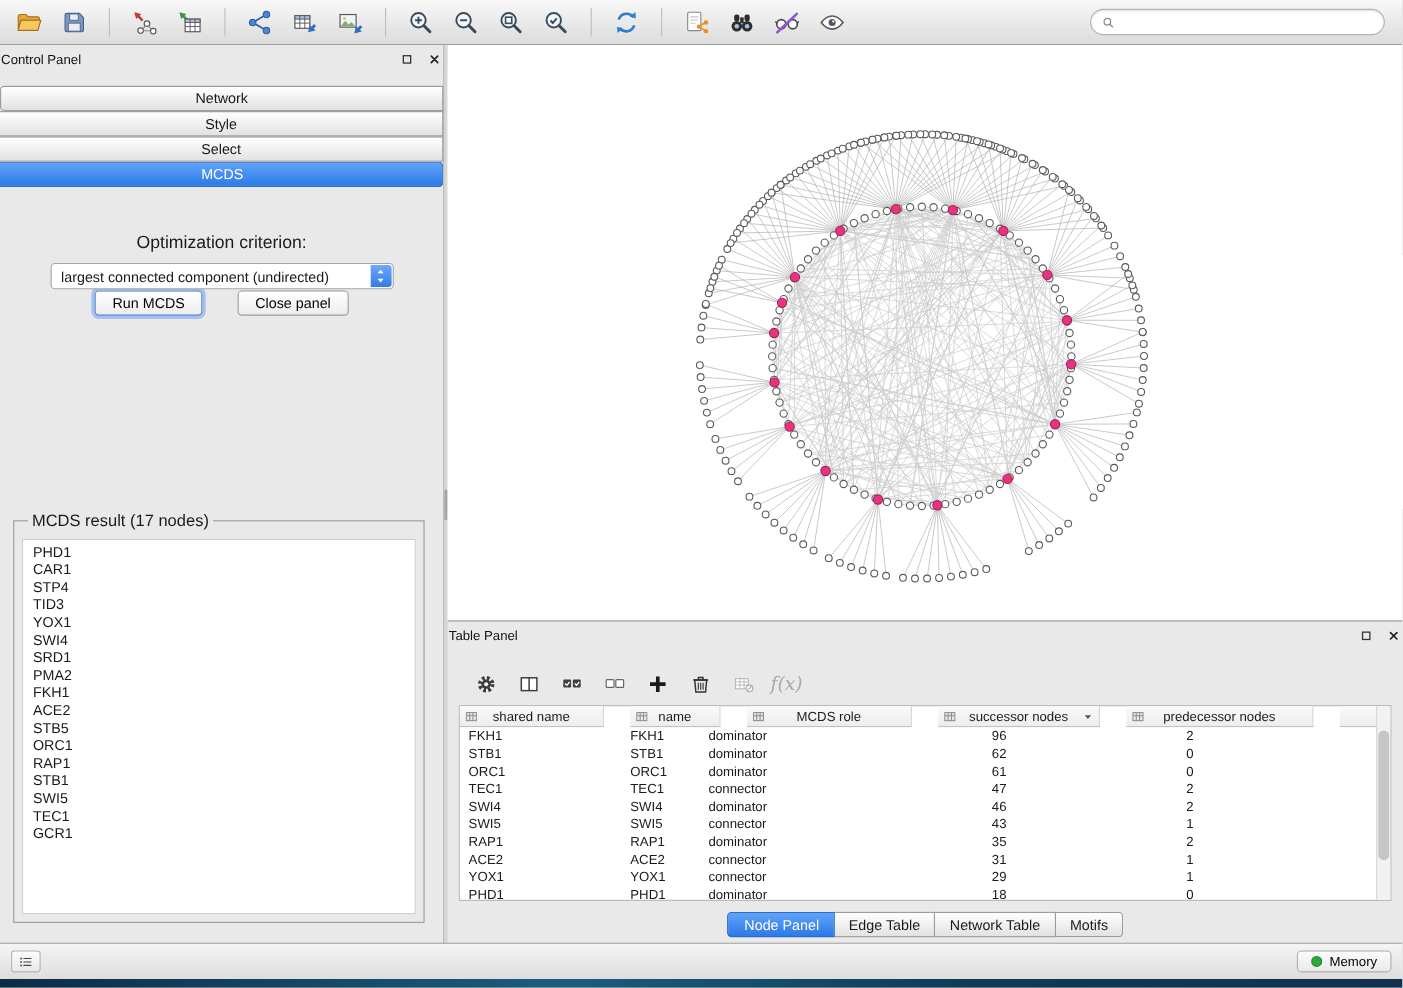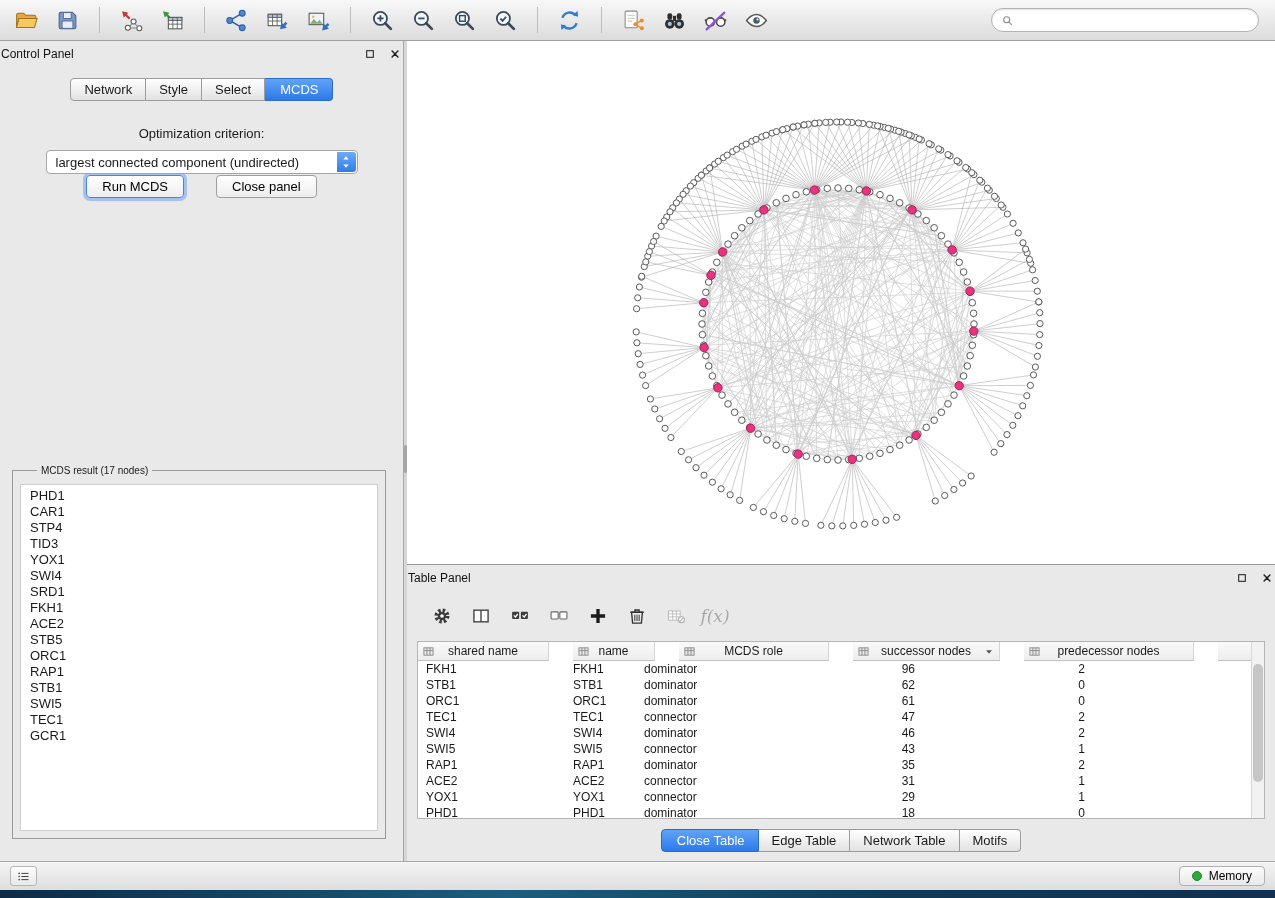--- a/index.html
+++ b/index.html
@@ -22,34 +22,34 @@
   .search-box input{border:none;outline:none;flex:1;font-size:12px;background:transparent;}
 
   
   .panel-header{height:26px;display:flex;align-items:center;padding:0 1px;font-size:12px;color:#111;}
   .win-btns{margin-left:auto;display:flex;gap:11px;align-items:center;}
   .win-btns button{width:14px;height:14px;display:flex;align-items:center;justify-content:center;}
   .win-btns svg{width:10px;height:10px;}
 
   
   .control-panel{position:absolute;left:0;top:41px;width:404px;bottom:37px;background:#e9e9e9;border-right:1px solid #a8a8a8;}
-  .cp-tabs{display:flex;justify-content:center;margin-top:11px;}
+  .cp-tabs{display:flex;justify-content:center;margin-top:11px;flex-direction:column;}
   .tab{padding:3px 13px;font-size:13px;background:linear-gradient(#ffffff,#e2e2e2);border:1px solid #9c9c9c;border-left-width:0;color:#1a1a1a;}
   .tab:first-child{border-left-width:1px;border-top-left-radius:4px;border-bottom-left-radius:4px;}
   .tab:last-child{border-top-right-radius:4px;border-bottom-right-radius:4px;}
   .tab.sel{background:linear-gradient(#61a3f8,#2c79e8);color:#fff;border-color:#2a6cc8;padding-left:15px;}
-  .opt-label{text-align:center;margin-top:25px;font-size:13px;}
+  .opt-label{text-align:center;margin-top:42px;font-size:16px;}
   .dropdown{width:312px;height:24px;margin:9px auto 0;background:#fff;border:1px solid #a6a6a6;border-radius:4px;display:flex;align-items:center;position:relative;padding-left:9px;font-size:13px;}
   .dd-stepper{position:absolute;right:1px;top:1px;bottom:1px;width:19px;background:linear-gradient(#6fa9f9,#2f7ce9);border-radius:0 3px 3px 0;display:flex;align-items:center;justify-content:center;}
   .dd-stepper svg{width:10px;height:18px;}
   .cp-buttons{display:flex;justify-content:center;gap:32px;margin-top:1px;}
   .btn{background:linear-gradient(#ffffff,#ededed);border:1px solid #9e9e9e;border-radius:4px;padding:3px 15px;font-size:13px;}
   .btn.focus{box-shadow:0 0 0 3px rgba(110,160,240,.55);border-color:#4a86d8;}
   .mcds-result{position:absolute;left:12px;right:17px;top:424px;bottom:22px;border:1px solid #999;}
-  .mcds-result legend{font-size:10px;padding:0 4px;margin-left:24px;}
+  .mcds-result legend{font-size:15px;padding:0 4px;margin-left:12px;}
   .mcds-list{position:absolute;left:7px;right:7px;top:8px;bottom:7px;background:#fff;border:1px solid #cfcfcf;padding:3px 0;overflow:hidden;}
   .mcds-item{font-size:13px;line-height:16px;padding-left:9px;}
 
   
   .v-splitter{position:absolute;left:404px;top:41px;width:3px;bottom:37px;background:#d6d6d6;}
   .v-splitter .grip{position:absolute;left:0;top:404px;width:3px;height:28px;background:#a5a5a5;border-radius:2px;}
 
   
   .network-window{position:absolute;left:407px;top:41px;right:0;height:523px;background:#fff;}
   .net-titlebar{height:23px;background:linear-gradient(#f0f0f0,#d8d8d8);border-bottom:1px solid #ababab;position:relative;display:flex;align-items:center;justify-content:center;}
@@ -57,41 +57,41 @@
   .tl.red{left:12px;background:#fc5b57;border:1px solid #d94643;}
   .tl.yellow{left:33px;background:#fdbe41;border:1px solid #d8a134;}
   .tl.green{left:53px;background:#35c84b;border:1px solid #27a837;}
   .net-title{font-size:13px;}
   .net-canvas{position:absolute;left:0;top:23px;right:0;bottom:0;background:#fff;}
   #network-svg{width:100%;height:100%;}
 
   
   .table-panel{position:absolute;left:407px;top:564px;right:0;bottom:37px;background:#e9e9e9;border-top:1px solid #989898;}
   .tp-toolbar{display:flex;align-items:center;gap:13px;padding:9px 0 0 22px;height:46px;}
-  .tpbtn{width:26px;height:26px;display:flex;align-items:flex-start;justify-content:center;}
+  .tpbtn{width:26px;height:26px;display:flex;align-items:flex-end;justify-content:center;}
   .fx{font-family:"DejaVu Serif",serif;font-style:italic;font-size:17px;color:#a8a8a8;}
   .tp-table{position:absolute;left:10px;right:10px;top:76px;bottom:42px;background:#fff;border:1px solid #b5b5b5;overflow:hidden;}
   .t-head{display:grid;grid-template-columns:131px 82px 150px 147px 170px 1fr;height:19px;gap:24px;}
   .th{position:relative;display:flex;align-items:center;justify-content:center;background:linear-gradient(#fafafa,#ededed);border-right:1px solid #d4d4d4;border-bottom:1px solid #c2c2c2;font-size:12px;}
   .th .ic-mini{position:absolute;left:5px;top:4px;}
   .th .ic-chev{position:absolute;right:5px;top:5px;}
   .th.cf{border-right:none;}
   .t-body{position:absolute;left:0;right:13px;top:19px;bottom:0;overflow:hidden;}
   .tr{display:grid;grid-template-columns:131px 82px 150px 147px 170px 1fr;height:16px;}
   .td{font-size:12px;line-height:16px;padding:0 6px;white-space:nowrap;overflow:hidden;}
   .td.c0{padding-left:8px;}
   .td.c1{padding-left:24px;}
   .td.c2{padding-left:13px;}
   .td.num{text-align:right;padding-right:13px;}
   .t-scrollbar{position:absolute;right:0;top:0;bottom:0;width:13px;background:#f2f2f2;border-left:1px solid #d8d8d8;}
   .t-scrollbar .thumb{position:absolute;left:1px;right:1px;top:22px;height:118px;background:#c6c6c6;border-radius:5px;}
   .tp-tabs{position:absolute;left:0;right:0;bottom:9px;display:flex;justify-content:center;}
 
   
-  .status-bar{position:absolute;left:0;right:0;bottom:8px;height:29px;background:linear-gradient(#f4f4f4,#dedede);border-top:1px solid #a8a8a8;display:flex;align-items:flex-end;padding:4px 10px;gap:17px;}
+  .status-bar{position:absolute;left:0;right:0;bottom:8px;height:29px;background:linear-gradient(#f4f4f4,#dedede);border-top:1px solid #a8a8a8;display:flex;align-items:center;padding:16px 10px;gap:17px;}
   .sb-left{width:27px;height:20px;border:1px solid #b5b5b5;border-radius:3px;background:linear-gradient(#fcfcfc,#e9e9e9);display:flex;align-items:center;justify-content:center;}
   .sb-left svg{width:15px;height:15px;}
   .memory-btn{margin-left:auto;display:flex;align-items:center;gap:7px;border:1px solid #b0b0b0;border-radius:4px;background:linear-gradient(#fcfcfc,#e9e9e9);padding:2px 12px;font-size:12px;}
   .memory-dot{width:10px;height:10px;border-radius:50%;background:#2ca83c;border:1px solid #1e8a2c;}
   .desktop-strip{position:absolute;left:0;right:0;bottom:0;height:8px;background:linear-gradient(90deg,#0d2b46,#1b5d7e 40%,#0f3a55 70%,#123050);}
 </style>
 </head>
 <body>
 
 <svg width="0" height="0" style="position:absolute" aria-hidden="true">
@@ -390,20 +390,21 @@
   <fieldset class="mcds-result">
     <legend>MCDS result (17 nodes)</legend>
     <div class="mcds-list" id="mcds-list">
         <div class="mcds-item">PHD1</div>
         <div class="mcds-item">CAR1</div>
         <div class="mcds-item">STP4</div>
         <div class="mcds-item">TID3</div>
         <div class="mcds-item">YOX1</div>
         <div class="mcds-item">SWI4</div>
         <div class="mcds-item">SRD1</div>
+        <div class="mcds-item">PMA2</div>
         <div class="mcds-item">FKH1</div>
         <div class="mcds-item">ACE2</div>
         <div class="mcds-item">STB5</div>
         <div class="mcds-item">ORC1</div>
         <div class="mcds-item">RAP1</div>
         <div class="mcds-item">STB1</div>
         <div class="mcds-item">SWI5</div>
         <div class="mcds-item">TEC1</div>
         <div class="mcds-item">GCR1</div>
       </div>
@@ -1330,21 +1331,21 @@
           <div class="td c3 num">18</div>
           <div class="td c4 num">0</div>
           <div class="td cf"></div>
         </div>
       </div>
     <div class="t-scrollbar">
       <div class="thumb"></div>
     </div>
   </div>
   <div class="tp-tabs" id="tp-tabs">
-      <button class="tab sel">Close Table</button>
+      <button class="tab sel">Node Panel</button>
       <button class="tab">Edge Table</button>
       <button class="tab">Network Table</button>
       <button class="tab">Motifs</button>
     </div>
 </div>
 
 <div class="status-bar">
   <button class="sb-left">
       <svg>
         <use href="#list-icon"></use>

